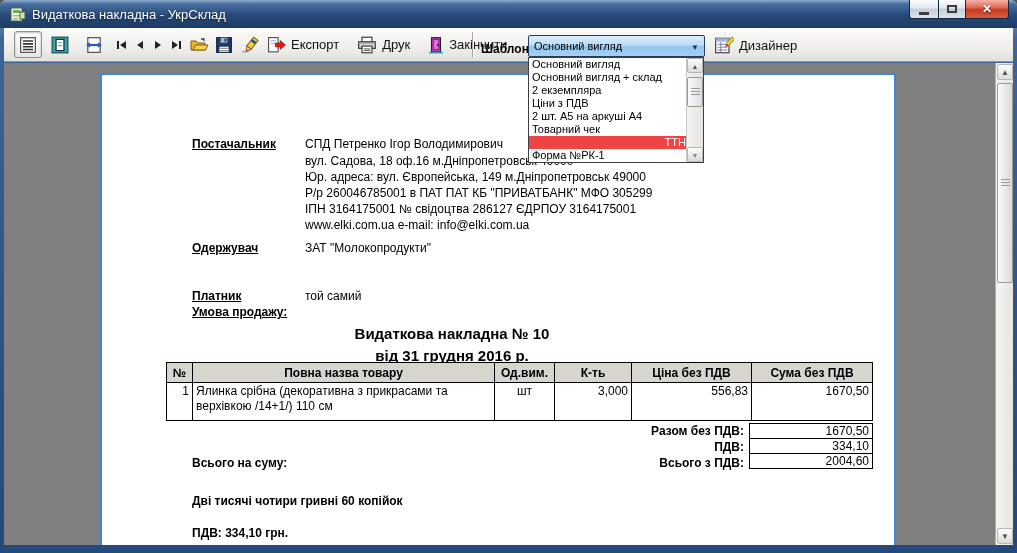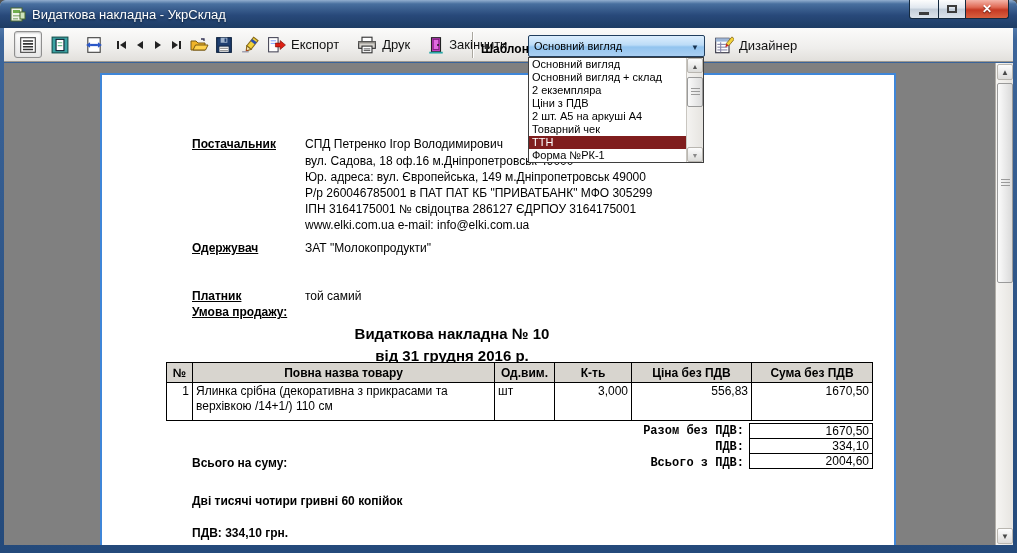--- a/index.html
+++ b/index.html
@@ -53,21 +53,21 @@
   }
   .combo .arrow{ position:absolute; right:5px; top:7px; font-size:8px; color:#16324f; }
   .designer{ position:absolute; left:708px; top:4px; }
   
   .droplist{
     position:absolute; left:528px; top:57px; width:176px; height:106px;
     background:#fff; border:1px solid #3f3f3f; z-index:60;
   }
   .dropitem{ height:13px; line-height:13px; font-size:11px; padding-left:3px; color:#000;
     width:157px; white-space:nowrap; overflow:hidden; }
-  .dropitem.selected{ background:#7f1d1d; color:#fff; }
+  .dropitem.selected{ background:#ef4444; color:#fff;text-align:right; }
   .list-scroll{ position:absolute; right:0; top:0; width:17px; height:104px;
     background:linear-gradient(90deg,#f4f3f1,#e6e4e0); border-left:1px solid #c9c6c0; }
   .list-scroll .sbtn{ position:absolute; left:0; width:16px; height:15px; text-align:center;
     font-size:7px; line-height:15px; color:#555;
     background:linear-gradient(180deg,#fcfcfc,#dcdcda); border:1px solid #b9b6b0; border-radius:2px; }
   .list-scroll .sbtn.up{ top:0; }
   .list-scroll .sbtn.down{ bottom:0; color:#8a8a8a; }
   .list-scroll .thumb{ position:absolute; left:0; top:19px; width:16px; height:30px;
     background:linear-gradient(90deg,#fafafa,#dcdcdc); border:1px solid #9a9a9a; border-radius:2px; }
   .gripper{ position:absolute; left:3px; top:50%; margin-top:-4px; width:9px; height:8px;
@@ -89,22 +89,22 @@
   .doc{ position:absolute; inset:0; font-size:12px; color:#000; }
   .lbl{ position:absolute; left:90px; font-weight:bold; text-decoration:underline; white-space:nowrap; }
   .val{ position:absolute; left:203px; white-space:nowrap; }
   .lines{ position:absolute; left:203px; line-height:16px; white-space:nowrap; }
   .doc-title{ position:absolute; left:0; width:700px; text-align:center; font-size:15px; font-weight:bold; }
   table.items{ position:absolute; left:64px; top:287px; border-collapse:collapse; table-layout:fixed; }
   table.items th{ background:#d8d5cf; font-size:12px; font-weight:bold; border:1px solid #000;
     height:20px; padding:0 2px; overflow:hidden; white-space:nowrap; }
   table.items td{ border:1px solid #000; font-size:12px; vertical-align:top; padding:1px 3px;
     height:38px; line-height:15px; }
-  .t-right{ text-align:right; } .t-center{ }
-  .tot-label{ position:absolute; left:64px; width:578px; text-align:right; font-weight:bold; height:16px; line-height:15px;font-family:Liberation Mono, monospace; }
+  .t-right{ text-align:right; } .t-center{ text-align:center; }
+  .tot-label{ position:absolute; left:64px; width:578px; text-align:right; font-weight:bold; height:16px; line-height:15px; }
   .tot-box{ position:absolute; left:647px; width:124px; height:16px; border:1px solid #000;
     text-align:right; line-height:14px; padding-right:3px; font-size:12px; background:#fff; }
   .doc-bold{ position:absolute; left:90px; font-weight:bold; white-space:nowrap; }
   svg{ display:block; }
 </style>
 </head>
 <body>
 
 <div id="window">
 

